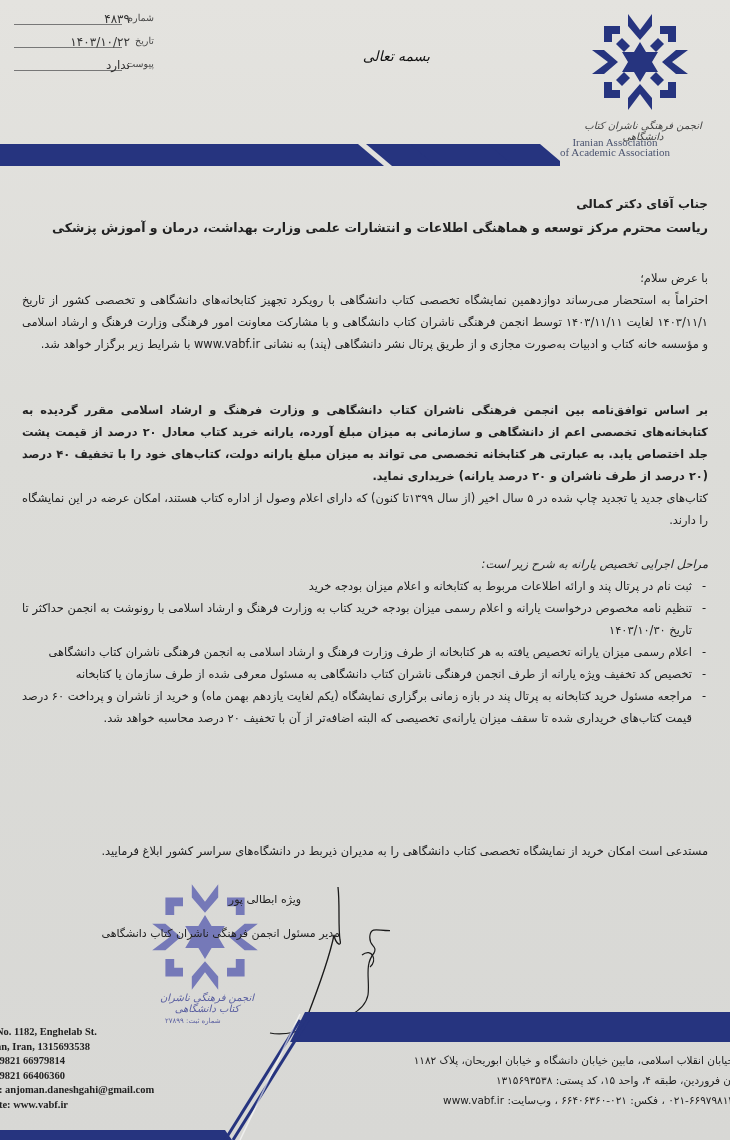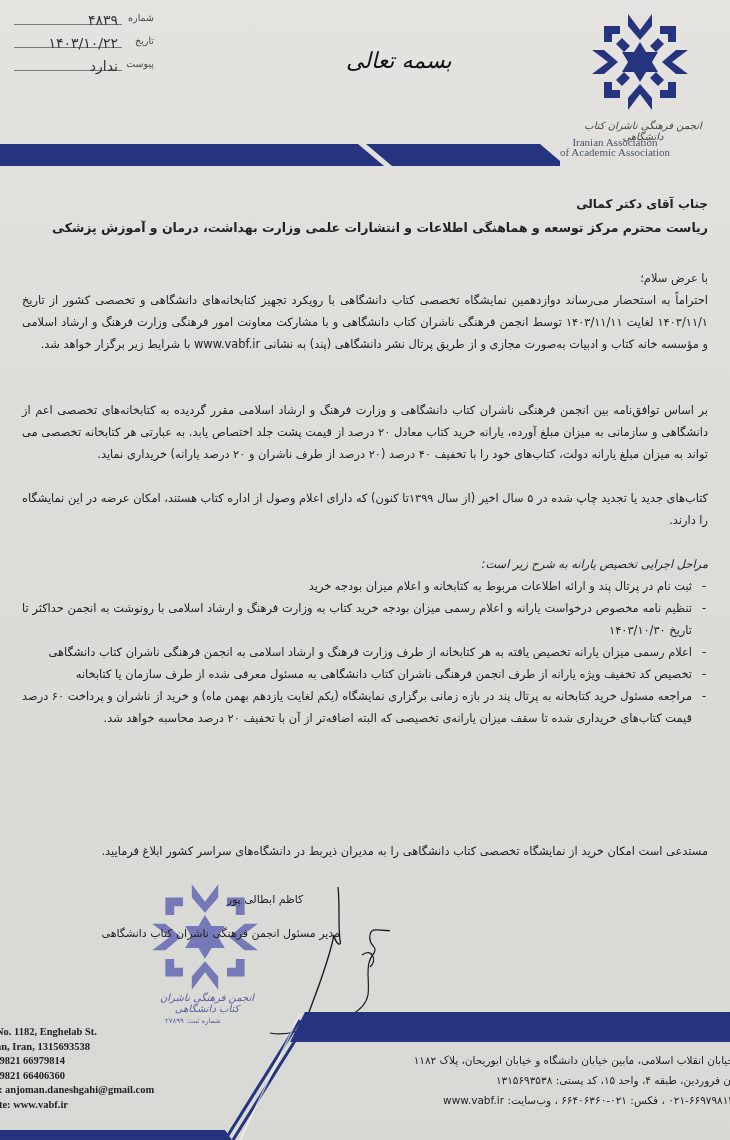--- a/index.html
+++ b/index.html
@@ -9,38 +9,38 @@
       position: relative; width: 730px; height: 1140px;
       background: linear-gradient(180deg, #e4e3df 0%, #dcdcd8 40%, #d8d8d5 100%);
       overflow: hidden;
     }
     
     .logo-top { position: absolute; left: 590px; top: 12px; width: 100px; height: 100px; }
     .logo-fa { position: absolute; left: 578px; top: 120px; width: 130px; text-align: center;
       font-family: "DejaVu Serif", serif; font-style: italic; font-size: 10px; color: #444; direction: rtl; }
     .logo-en { position: absolute; left: 550px; top: 137px; width: 130px; text-align: center;
       font-family: "Liberation Serif", serif; font-size: 11px; line-height: 10px; color: #4b5470; }
-    .bismillah { position: absolute; left: 310px; top: 48px; width: 120px; text-align: left;
-      font-family: "DejaVu Serif", serif; font-style: italic; font-size: 22px; color: #111; direction: rtl; margin-left: 36px; }
+    .bismillah { position: absolute; left: 310px; top: 48px; width: 120px; text-align: right;
+      font-family: "DejaVu Serif", serif; font-style: italic; font-size: 14px; color: #111; direction: rtl; }
     .meta { position: absolute; left: 14px; width: 140px; height: 16px; direction: rtl; font-size: 9.5px; color: #444; }
     .meta .lbl { position: absolute; right: 0; top: 0; font-family: Liberation Serif, serif; }
     .meta .line { position: absolute; left: 0; right: 32px; top: 12px; border-bottom: 1px solid #777; }
-    .meta .val { position: absolute; right: 36px; top: 0; font-size: 14px; color: #333; }
+    .meta .val { position: absolute; right: 24px; top: 0; font-size: 12px; color: #333; }
     .meta-no { top: 12px; } .meta-date { top: 35px; } .meta-att { top: 58px; }
 
     .band-top { position: absolute; left: 0; top: 140px; width: 560px; height: 30px; }
 
     
     .body-text { position: absolute; left: 22px; right: 22px; direction: rtl; text-align: justify; font-size: 11.4px; line-height: 22px; color: #222; }
     .addressee { top: 192px; font-weight: bold; font-size: 12px; line-height: 24px; }
     .addressee .l2 { font-size: 12.5px; }
     .p { display: block; }
     .greet { top: 267px; }
     .para1 { top: 289px; }
-    .para2 { top: 399px; }
+    .para2 { top: 399px; font-weight: bold; }
     .para3 { top: 487px; }
     .steps-title { top: 553px; font-style: italic; }
     .steps { position: absolute; left: 22px; right: 22px; top: 575px; direction: rtl; font-size: 11.4px; line-height: 22px; color: #222; list-style: none; text-align: justify; }
     .steps li { position: relative; padding-right: 16px; }
     .steps li .dash { position: absolute; right: 2px; top: 0; }
     .closing { top: 840px; }
 
     
     .stamp { position: absolute; left: 150px; top: 882px; width: 110px; height: 110px; opacity: 0.78; }
     .stamp-fa { position: absolute; left: 152px; top: 992px; width: 110px; font-family: "DejaVu Serif", serif; font-style: italic; font-size: 10px; color: #5a5fa0; direction: rtl; text-align: center; }
@@ -140,21 +140,21 @@
       <polygon points="98,38 82,50 98,62 86,62 72,50 86,38"></polygon>
       <polygon points="14,14 30,14 30,22 22,22 22,30 14,30"></polygon>
       <polygon points="86,14 70,14 70,22 78,22 78,30 86,30"></polygon>
       <polygon points="14,86 30,86 30,78 22,78 22,70 14,70"></polygon>
       <polygon points="86,86 70,86 70,78 78,78 78,70 86,70"></polygon>
     </g>
   </svg>
   <div class="stamp-fa">انجمن فرهنگی ناشران کتاب دانشگاهی</div>
   <div class="stamp-reg">شماره ثبت: ۲۷۸۹۹</div>
 
-  <div class="sign-name">کاظم ابطالی پور</div>
+  <div class="sign-name">ویژه ابطالی پور</div>
   <div class="sign-title">مدیر مسئول انجمن فرهنگی ناشران کتاب دانشگاهی</div>
 
   <svg class="signature" viewBox="0 0 130 160">
     <path d="M78,2 C80,20 78,40 80,55 C82,62 76,60 74,50 C70,70 60,100 40,150" fill="none" stroke="#1a1a1a" stroke-width="1.3"></path>
     <path d="M140,45 C120,48 112,40 110,50 C108,62 118,60 114,68 C104,80 110,95 108,110 C104,130 80,135 50,142 C35,148 20,150 10,148" fill="none" stroke="#1a1a1a" stroke-width="1.2"></path>
     <path d="M102,70 C112,62 118,76 110,82" fill="none" stroke="#1a1a1a" stroke-width="1.2"></path>
   </svg>
 
   <svg class="band-bottom" viewBox="0 0 730 130" preserveAspectRatio="none">
     <polygon points="305,2 730,2 730,32 290,32" fill="#26347f"></polygon>

